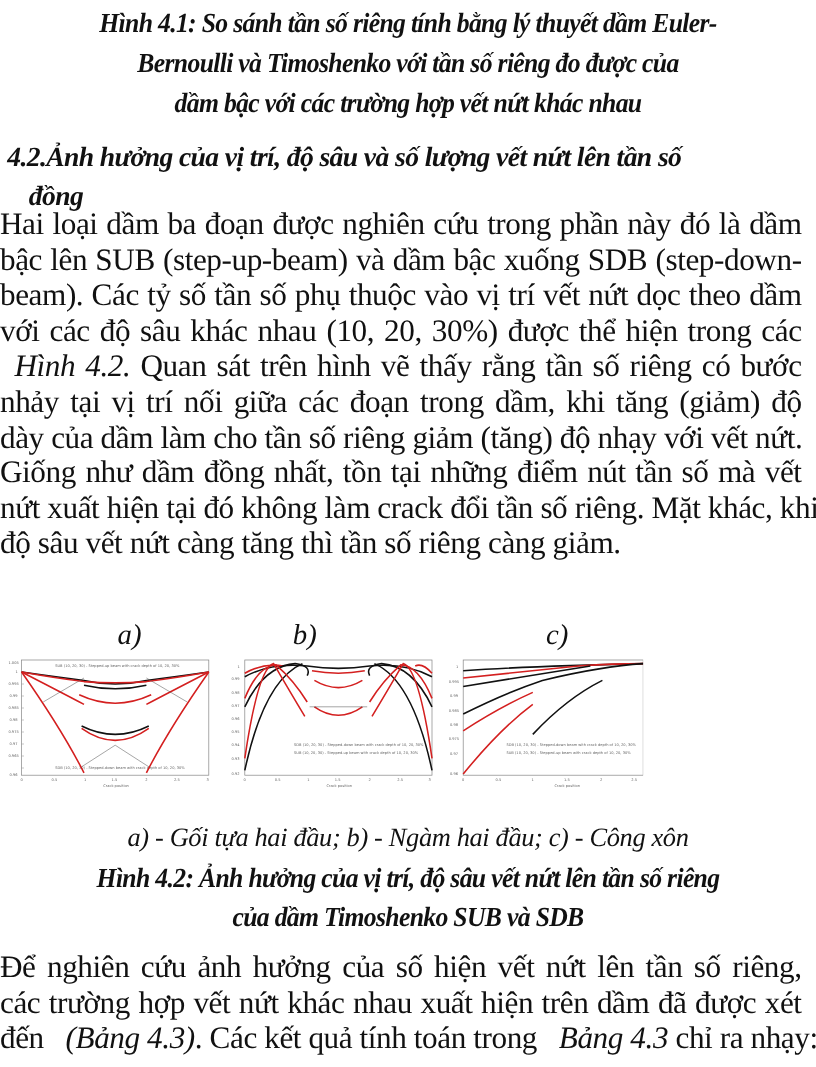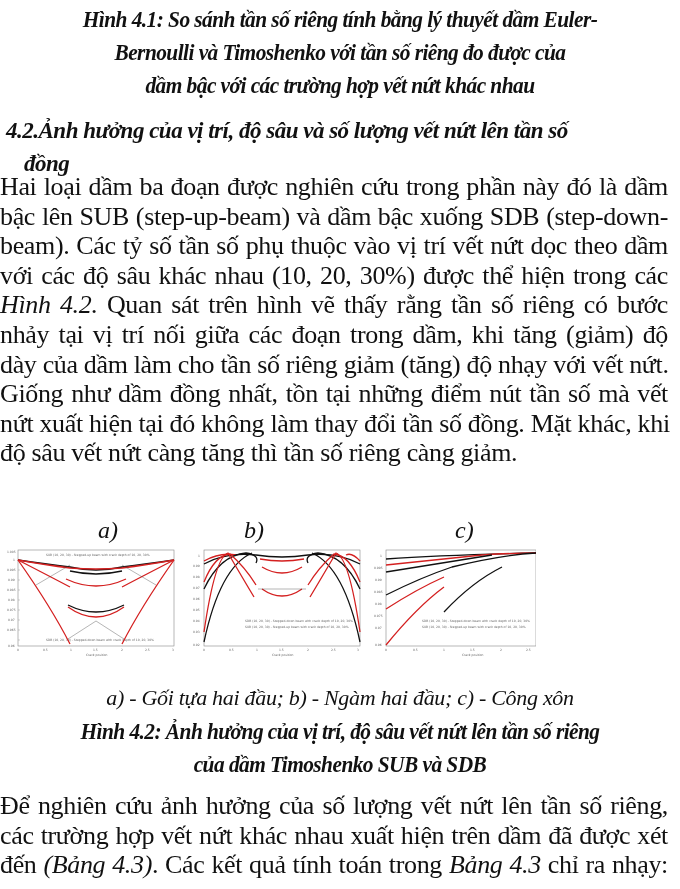--- a/index.html
+++ b/index.html
@@ -8,21 +8,21 @@
     .cap { position: absolute; left: 0; width: 680px; text-align: center;
            font-style: italic; font-weight: bold; font-size: 23px; line-height: 31px;
            letter-spacing: -0.6px; transform: scaleX(0.93); transform-origin: center; }
     .heading { position: absolute; left: 6px; width: 672px; font-style: italic; font-weight: bold;
                font-size: 23px; line-height: 33px; letter-spacing: -0.5px; margin-top: 12px; }
     .heading .l2 { padding-left: 18px; display: block; }
     .para { position: absolute; left: 0; width: 668px; font-size: 26px; line-height: 29.6px;
             text-align: justify; letter-spacing: -0.35px; }
     .para .line { display: block; text-align: justify; text-align-last: justify; white-space: nowrap; }
     .para .line.last { text-align-last: left; }
-    .it { font-style: italic; }
+    .it { font-style: italic; margin-left: 12px; }
     .sublabel { position: absolute; top: 517px; font-style: italic; font-size: 24px; }
     .fig { position: absolute; top: 547px; height: 112px; }
     .fig svg { width: 100%; height: 100%; display: block; }
     .subcap { position: absolute; top: 685px; left: 0; width: 680px; text-align: center;
               font-style: italic; font-size: 22px; letter-spacing: -0.3px; }
   </style>
 </head>
 <body>
 
 <div class="cap" style="top:4px;">Hình 4.1: So sánh tần số riêng tính bằng lý thuyết dầm Euler-</div>
@@ -36,21 +36,21 @@
 
 <div class="para" style="top:172px;">
   <span class="line">Hai loại dầm ba đoạn được nghiên cứu trong phần này đó là dầm</span>
   <span class="line">bậc lên SUB (step-up-beam) và dầm bậc xuống SDB (step-down-</span>
   <span class="line">beam). Các tỷ số tần số phụ thuộc vào vị trí vết nứt dọc theo dầm</span>
   <span class="line">với các độ sâu khác nhau (10, 20, 30%) được thể hiện trong các</span>
   <span class="line"><span class="it">Hình 4.2.</span> <span>Quan sát trên hình vẽ thấy rằng tần số riêng có bước</span></span>
   <span class="line">nhảy tại vị trí  nối giữa các đoạn trong dầm, khi tăng (giảm) độ</span>
   <span class="line">dày của dầm làm cho tần số riêng giảm (tăng) độ nhạy với vết nứt.</span>
   <span class="line">Giống như dầm đồng nhất, tồn tại những điểm nút tần số mà vết</span>
-  <span class="line">nứt xuất hiện tại đó không làm thay đổi tần số đồng. Mặt khác, khi</span>
+  <span class="line">nứt xuất hiện tại đó không làm crack đổi tần số riêng. Mặt khác, khi</span>
   <span class="line last">độ sâu vết nứt càng tăng thì tần số riêng càng giảm.</span>
 </div>
 
 <div class="sublabel" style="left:98px;">a)</div>
 <div class="sublabel" style="left:244px;">b)</div>
 <div class="sublabel" style="left:455px;">c)</div>
 
 <div class="fig" style="left:6px; width:170px;">
   <svg viewBox="0 0 170 112">
     <rect x="12" y="3" width="156" height="96" fill="none" stroke="#888" stroke-width="0.6"></rect>
@@ -186,16 +186,16 @@
       <path d="M82,65 Q110,35 140,20" stroke="#111"></path>
     </g>
   </svg>
 </div>
 
 <div class="subcap">a) - Gối tựa hai đầu; b) - Ngàm hai đầu; c) - Công xôn</div>
 <div class="cap" style="top:716px;">Hình 4.2: Ảnh hưởng của vị trí, độ sâu vết nứt lên tần số riêng</div>
 <div class="cap" style="top:749px;">của dầm Timoshenko SUB và SDB</div>
 
 <div class="para" style="top:791px;">
-  <span class="line">Để nghiên cứu ảnh hưởng của số lượng vết nứt lên tần số riêng,</span>
+  <span class="line">Để nghiên cứu ảnh hưởng của số hiện vết nứt lên tần số riêng,</span>
   <span class="line">các trường hợp vết nứt khác nhau xuất hiện trên dầm đã được xét</span>
   <span class="line"><span>đến </span><span class="it">(Bảng 4.3)</span><span>. Các kết quả tính toán trong </span><span class="it">Bảng 4.3</span><span> chỉ ra nhạy:</span></span>
 </div>
 
 </body></html>

